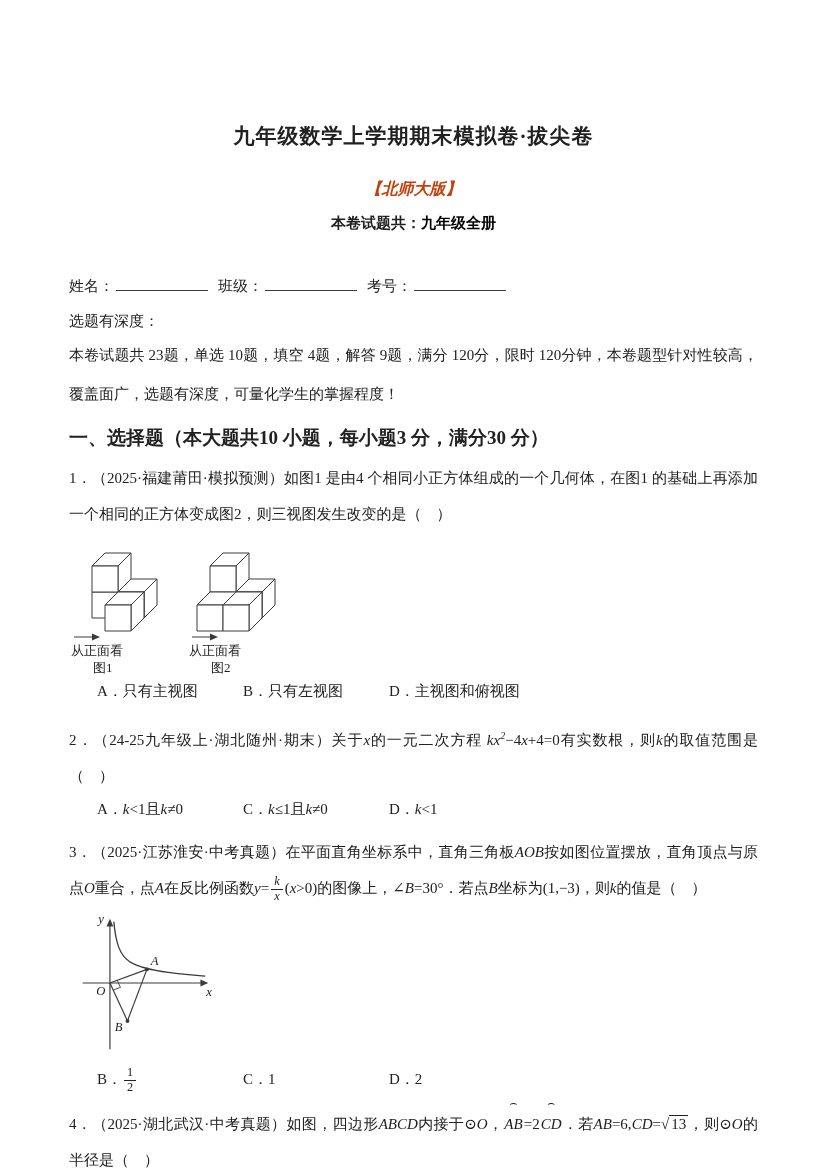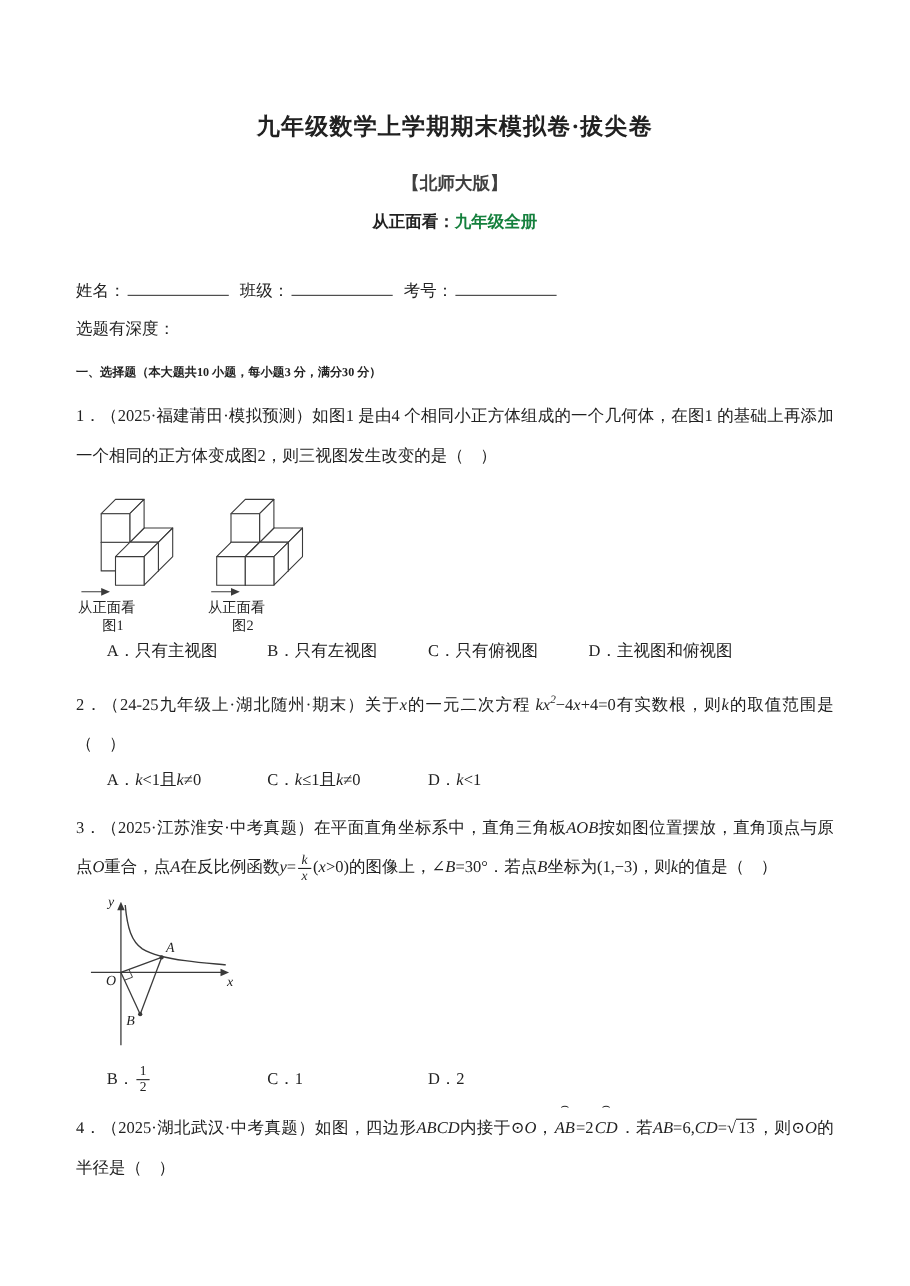--- a/index.html
+++ b/index.html
@@ -3,29 +3,29 @@
 <meta charset="utf-8">
 <style>
   * { margin:0; padding:0; box-sizing:border-box; }
   html,body { background:#ffffff; }
   .page {
     width:827px; height:1169px; margin:0 auto; background:#ffffff;
     padding:0 69px; position:relative; overflow:hidden;
     font-family:"Liberation Serif","DejaVu Serif",serif;
     color:#212121; font-size:15px;
   }
-  .title { padding-top:67px; text-align:center; font-size:21px; font-weight:bold; letter-spacing:1px; line-height:32px;margin-top:32px; }
+  .title { padding-top:120px; text-align:center; font-size:21px; font-weight:bold; letter-spacing:1px; line-height:32px; }
   .edition { margin-top:26px; text-align:center; font-size:16px; font-weight:bold; line-height:22px; }
   .scope { margin-top:13px; text-align:center; font-size:15px; font-weight:bold; line-height:21px; }
   .student-line { margin-top:40px; text-align:left; font-size:15px; line-height:24px; }
   .blank { display:inline-block; width:92px; height:1.05em; border-bottom:1.2px solid #3c3c3c; margin:0 10px 0 2px; vertical-align:baseline; }
   .blank:last-child { margin-right:0; }
   .info-heading { margin-top:8px; line-height:30px; }
   .info-body { margin-top:0; line-height:39px; text-align:justify; }
-  .section-heading { margin-top:6px; font-weight:bold; line-height:36px; font-size:11px; }
+  .section-heading { margin-top:6px; font-weight:bold; line-height:36px; font-size:19px; }
   .q-text { line-height:36px; text-align:justify; }
   .question { margin-top:4px; }
   .q2 { margin-top:12px; }
   .q3 { margin-top:10px; }
   .q4 { margin-top:10px; }
   .options { display:flex; margin-left:28px; line-height:30px; align-items:flex-start; }
   .opt { width:146px; }
   .opt:last-child { width:auto; }
   .options.tall { line-height:34px; }
   
@@ -48,27 +48,28 @@
   svg text { font-family:"Liberation Serif","DejaVu Serif",serif; }
   svg text.it { font-style:italic; }
 </style>
 </head>
 <body>
 
 <div class="page">
 
   <h1 class="title">九年级数学上学期期末模拟卷·拔尖卷</h1>
 
-  <div class="edition" style="color: #404040;">【北师大版】</div>
-
-  <div class="scope"><span>从正面看：</span><span class="scope-value" style="color: #15803d;">九年级全册</span></div>
+  <div class="edition" style="color: #c2410c; font-style: italic;">【北师大版】</div>
+
+  <div class="scope"><span>本卷试题共：</span><span class="scope-value" style="color: #000000;">九年级全册</span></div>
 
   <div class="student-line"><span>姓名：</span><span class="blank"></span><span>班级：</span><span class="blank"></span><span>考号：</span><span class="blank"></span></div>
 
   <div class="info-heading">选题有深度：</div>
+  <div class="info-body">本卷试题共 23题，单选 10题，填空 4题，解答 9题，满分 120分，限时 120分钟，本卷题型针对性较高，覆盖面广，选题有深度，可量化学生的掌握程度！</div>
 
   <div class="section-heading">一、选择题（本大题共10 小题，每小题3 分，满分30 分）</div>
 
   <div class="question q1">
     <div class="q-text">1．（2025·福建莆田·模拟预测）如图1 是由4 个相同小正方体组成的一个几何体，在图1 的基础上再添加一个相同的正方体变成图2，则三视图发生改变的是（　）</div>
 
     <div class="figures-row">
       <figure class="cube-fig">
         <svg class="cube-svg" width="100" height="106" viewBox="0 0 100 106">
           <g fill="#ffffff" stroke="#3a3a3a" stroke-width="1" stroke-linejoin="round">
@@ -132,21 +133,20 @@
         <figcaption class="fig-cap">
           <div class="view-label">从正面看</div>
           <div class="fig-num">图2</div>
         </figcaption>
       </figure>
     </div>
 
     <div class="options">
       <span class="opt">A．只有主视图</span>
       <span class="opt">B．只有左视图</span>
-      <span class="opt">C．只有俯视图</span>
       <span class="opt">D．主视图和俯视图</span>
     </div>
   </div>
 
   <div class="question q2">
     <div class="q-text">2．（24-25九年级上·湖北随州·期末）关于<span class="mi">x</span>的一元二次方程 <span class="mi">kx</span><sup class="msup mi">2</sup>−4<span class="mi">x</span>+4=0有实数根，则<span class="mi">k</span>的取值范围是（　）</div>
     <div class="options">
       <span class="opt">A．<span class="mi">k</span>&lt;1且<span class="mi">k</span>≠0</span>
       <span class="opt">C．<span class="mi">k</span>≤1且<span class="mi">k</span>≠0</span>
       <span class="opt">D．<span class="mi">k</span>&lt;1</span>

